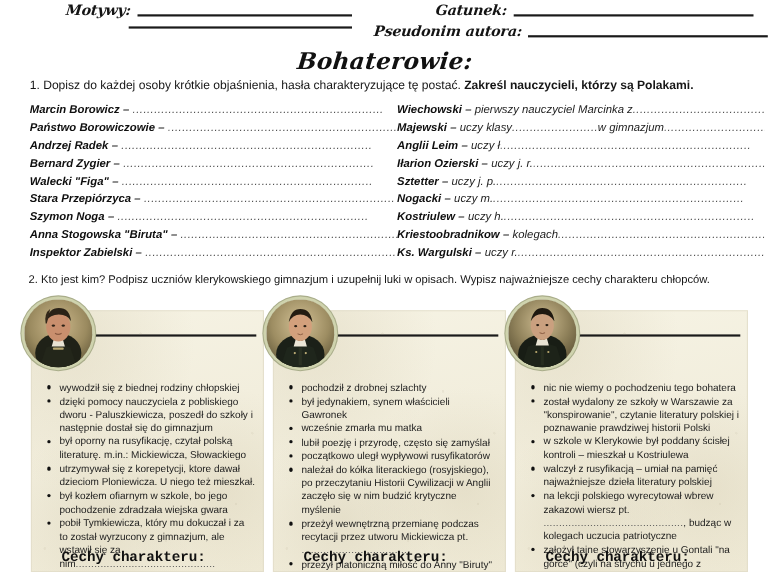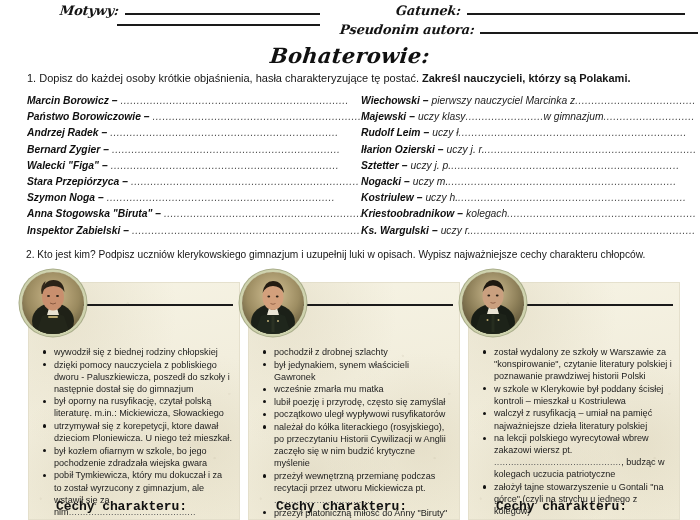--- a/index.html
+++ b/index.html
@@ -309,21 +309,21 @@
     </div>
     <div class="name-line">
       <span class="nm">Majewski</span>
       <span class="dash">–</span>
       <span class="reg">uczy klasy</span>
       <span class="dots fixed">.............................</span>
       <span class="reg">w gimnazjum</span>
       <span class="dots">......................................................................</span>
     </div>
     <div class="name-line">
-      <span class="nm">Rudolf Leim</span>
+      <span class="nm">Anglii Leim</span>
       <span class="dash">–</span>
       <span class="reg">uczy ł</span>
       <span class="dots">......................................................................</span>
     </div>
     <div class="name-line">
       <span class="nm">Iłarion Ozierski</span>
       <span class="dash">–</span>
       <span class="reg">uczy j. r.</span>
       <span class="dots">......................................................................</span>
     </div>
@@ -457,20 +457,21 @@
         <path d="M20.5 20 q2.5 -12 10.5 -12 q9.5 0 11 12 q-4.5 -6.5 -11 -6.5 q-7 0 -10.5 6.5z" fill="#1e1810"></path>
         <ellipse cx="26.8" cy="23.5" rx="1.4" ry="1" fill="#281e14"></ellipse>
         <ellipse cx="35.2" cy="23.5" rx="1.4" ry="1" fill="#281e14"></ellipse>
         <path d="M28.5 30.5 q2.5 1.5 5 0" stroke="#8a5c43" stroke-width=".9" fill="none"></path>
         <rect x="29.5" y="43" width="3" height="17" fill="#262d1f"></rect>
         <circle cx="25.5" cy="48" r="1" fill="#bba96f"></circle>
         <circle cx="36.5" cy="48" r="1" fill="#bba96f"></circle>
       </svg>
     </div>
     <ul class="bullets">
+      <li>nic nie wiemy o pochodzeniu tego bohatera</li>
       <li>został wydalony ze szkoły w Warszawie za "konspirowanie", czytanie literatury polskiej i poznawanie prawdziwej historii Polski</li>
       <li>w szkole w Klerykowie był poddany ścisłej kontroli – mieszkał u Kostriulewa</li>
       <li>walczył z rusyfikacją – umiał na pamięć najważniejsze dzieła literatury polskiej</li>
       <li><span>na lekcji polskiego wyrecytował wbrew zakazowi wiersz pt. </span><span class="inline-dots">.............................................</span><span>, budząc w kolegach uczucia patriotyczne</span></li>
       <li>założył tajne stowarzyszenie u Gontali "na górce" (czyli na strychu u jednego z kolegów)</li>
     </ul>
     <div class="cechy">Cechy charakteru:</div>
   </div>
 
 </div>

